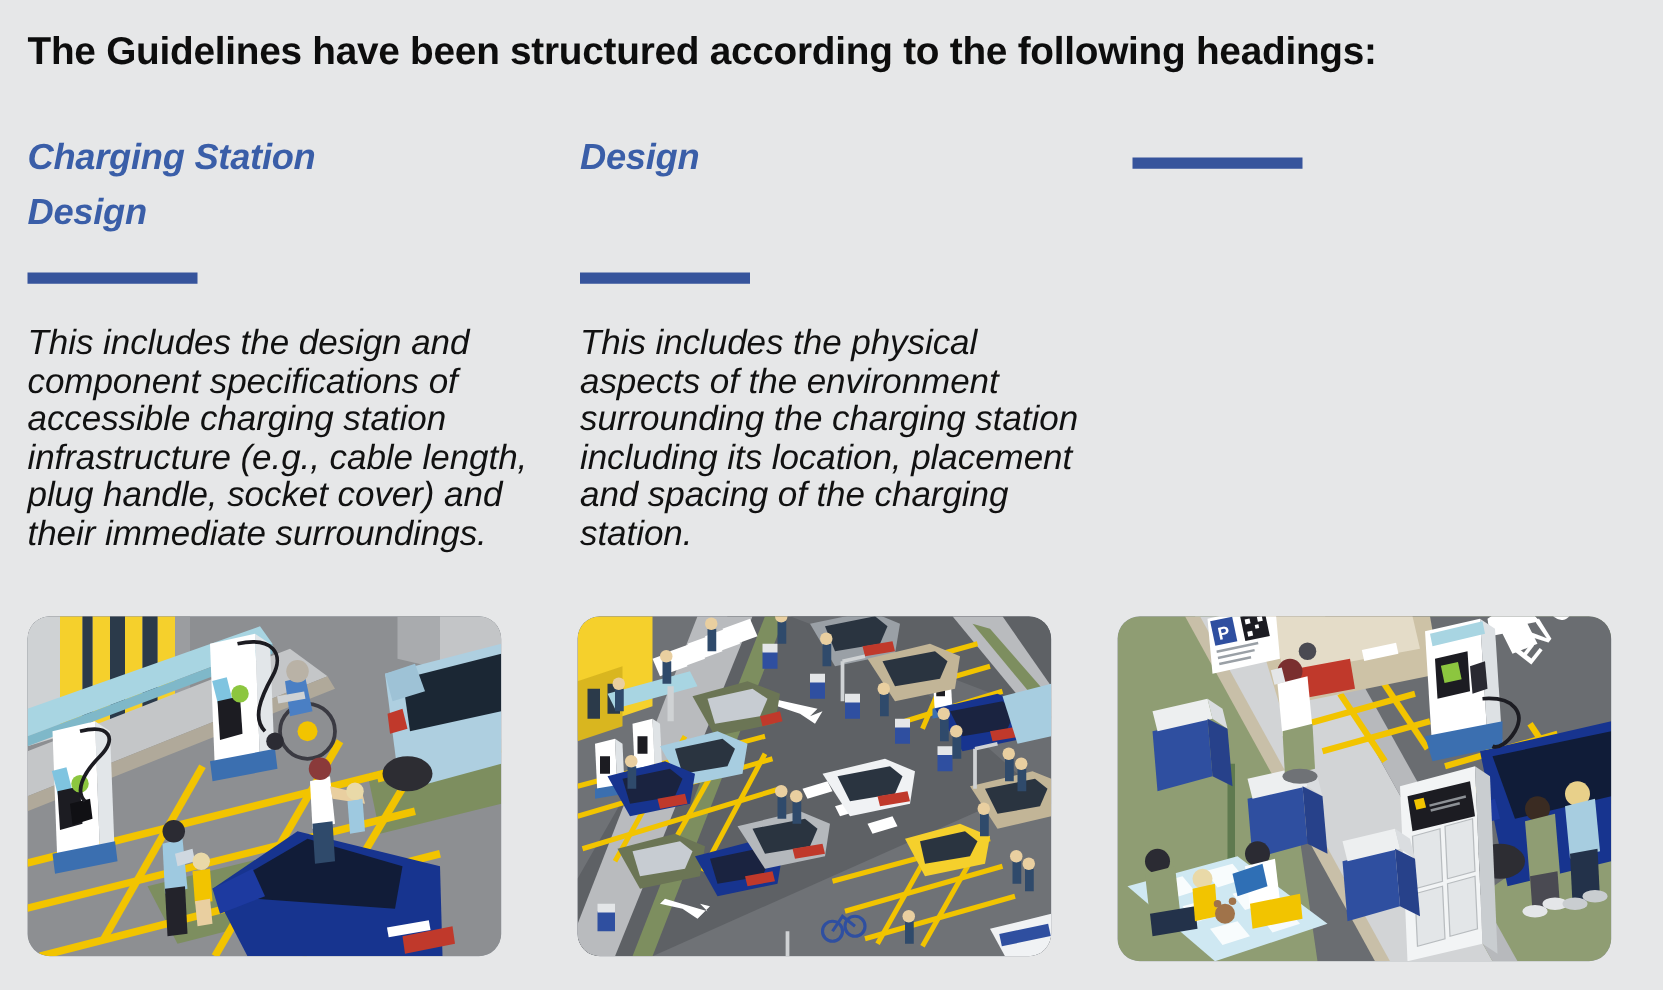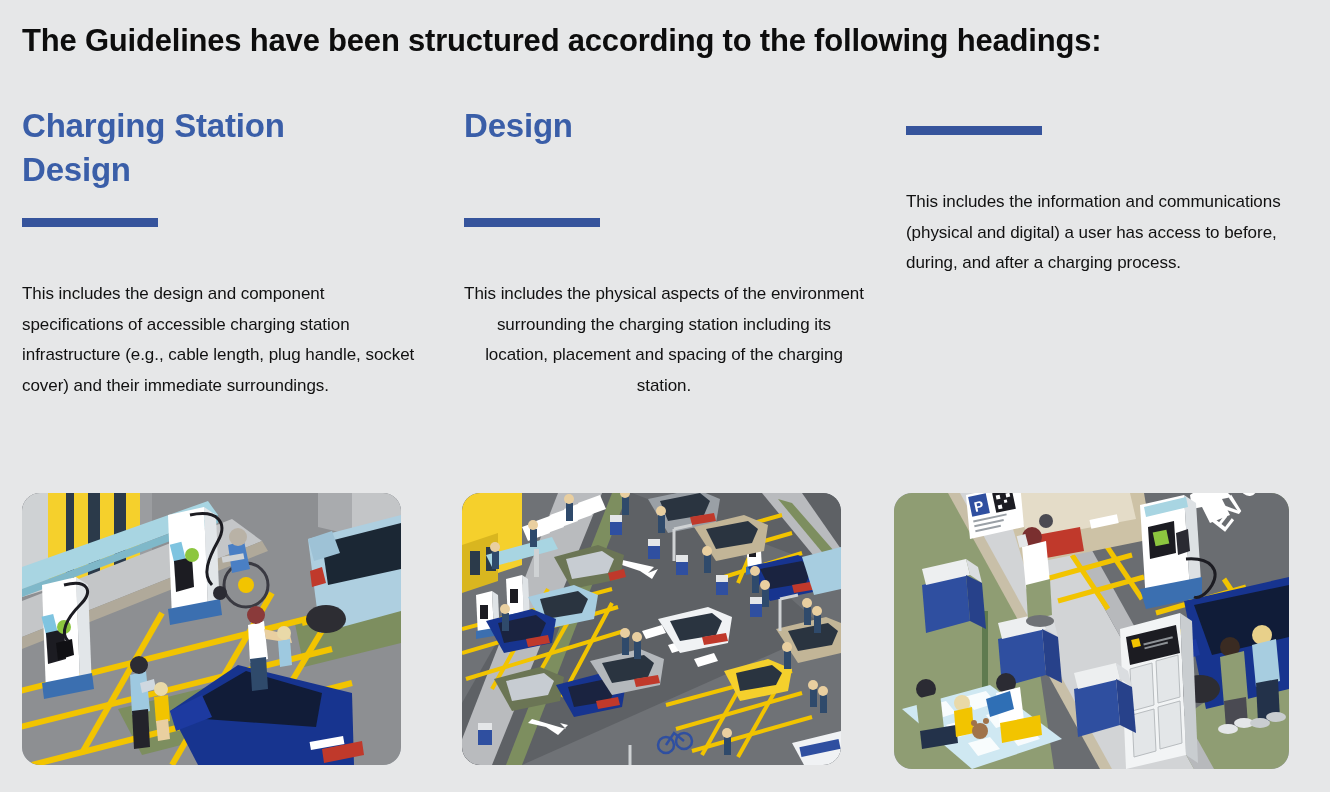--- a/index.html
+++ b/index.html
@@ -50,43 +50,45 @@
 
   .column {
     position: relative;
     height: 100%;
   }
   .col-1 { width: 442px; padding-left: 22px; padding-right: 20px; }
   .col-2 { width: 444px; padding-left: 22px; padding-right: 20px; }
   .col-3 { width: 444px; padding-left: 20px; padding-right: 22px; }
 
   .col-heading {
-    font-size: 33px;
+    font-size: 29px;
     font-weight: bold;
     line-height: 44px;
     color: #3a5ea8;
     letter-spacing: -0.2px;
     min-height: 92px;
+    font-style: italic;
   }
   .col-heading .hl { display: block; white-space: nowrap; }
 
   .accent-bar {
     width: 136px;
     height: 9px;
     background: #36549c;
     margin-top: 22px;
   }
 
   .col-body {
-    margin-top: 52px;
-    font-size: 17px;
+    margin-top: 32px;
+    font-size: 28px;
     line-height: 30.5px;
     color: #111111;
     letter-spacing: -0.05px;
     max-width: 400px;
+    font-style: italic;
   }
 
   
   .illus {
     position: absolute;
     border-radius: 18px;
     overflow: hidden;
     background: #9aa0a6;
   }
   .illus-1 { left: 22px;  top: 389px; width: 379px; height: 272px; }
@@ -233,21 +235,21 @@
     </div>
 
     <div class="column col-2">
 
       <div class="col-heading" style="color: rgb(58, 94, 168);">
         <span class="hl">Design</span>
       </div>
 
       <div class="accent-bar" style="background: rgb(54, 84, 156);"></div>
 
-      <p class="col-body" style="color: rgb(17, 17, 17); text-align: center;">This includes the physical aspects of the environment surrounding the charging station including its location, placement and spacing of the charging station.</p>
+      <p class="col-body" style="color: rgb(17, 17, 17);">This includes the physical aspects of the environment surrounding the charging station including its location, placement and spacing of the charging station.</p>
 
       <div class="illus illus-2">
         <svg viewBox="0 0 379 272" preserveAspectRatio="xMidYMid slice" role="img" aria-label="Isometric illustration of a city street with a crosswalk, marked lanes with directional arrows, multiple parked and charging vehicles in yellow hatched accessible bays, pedestrians, and street furniture.">
           <defs>
             <clipPath id="c2">
                 <rect x="0" y="0" width="379" height="272" rx="18"></rect>
               </clipPath>
           </defs>
           <g clip-path="url(#c2)">
             <rect x="0" y="0" width="379" height="272" fill="#6f7276"></rect>
@@ -461,21 +463,20 @@
           </g>
         </svg>
       </div>
     </div>
 
     <div class="column col-3">
 
 
       <div class="accent-bar" style="background: rgb(54, 84, 156);"></div>
 
-      <p class="col-body" style="color: rgb(17, 17, 17);">This includes the information and communications (physical and digital) a user has access to before, during, and after a charging process.</p>
 
       <div class="illus illus-3">
         <svg viewBox="0 0 395 276" preserveAspectRatio="xMidYMid slice" role="img" aria-label="Isometric illustration of a roadside with a parking sign with QR code, a person reading a charger screen, a tall information kiosk, a blue car at a charger, pedestrians, and a family on a picnic blanket.">
           <defs>
             <clipPath id="c3">
                 <rect x="0" y="0" width="395" height="276" rx="18"></rect>
               </clipPath>
           </defs>
           <g clip-path="url(#c3)">
 

